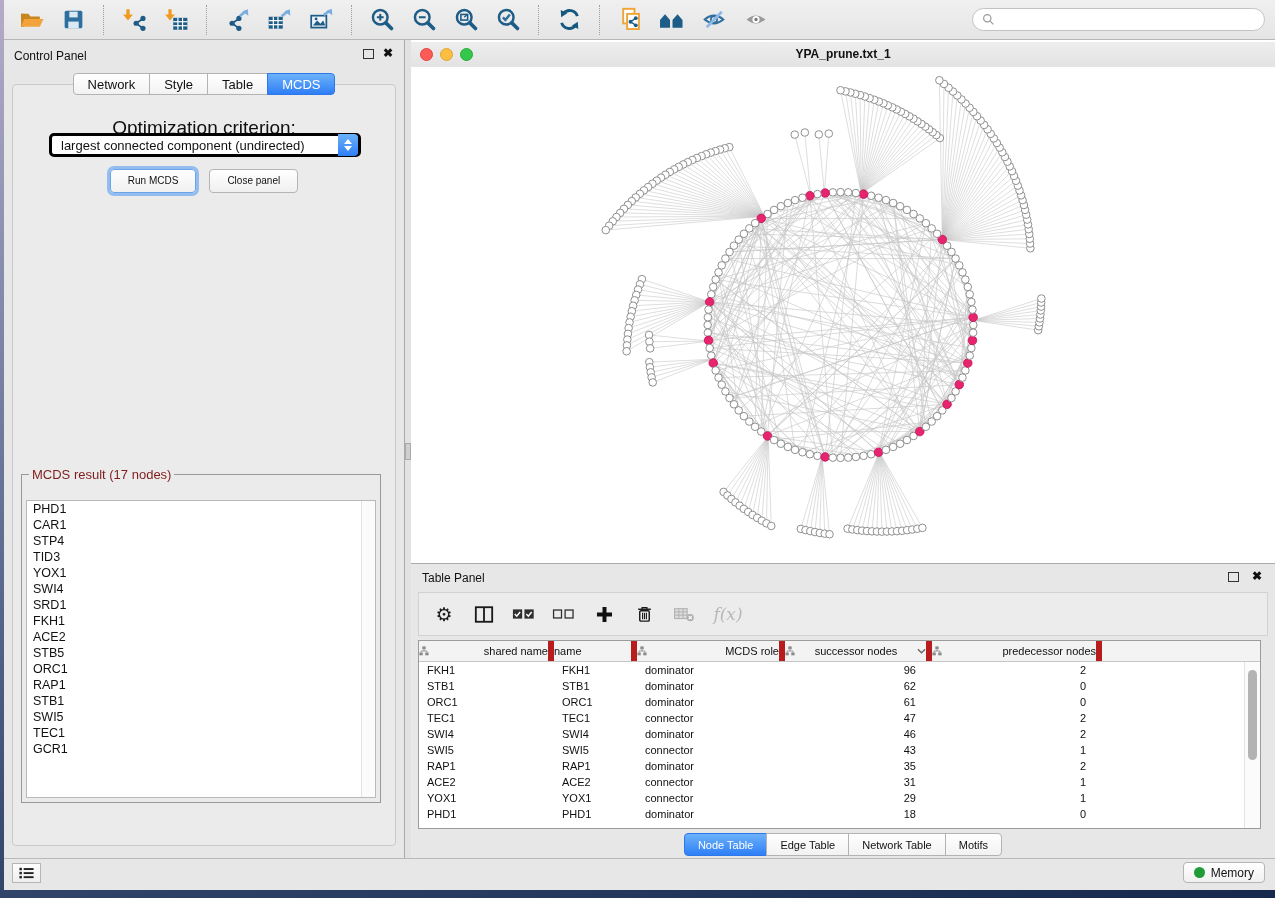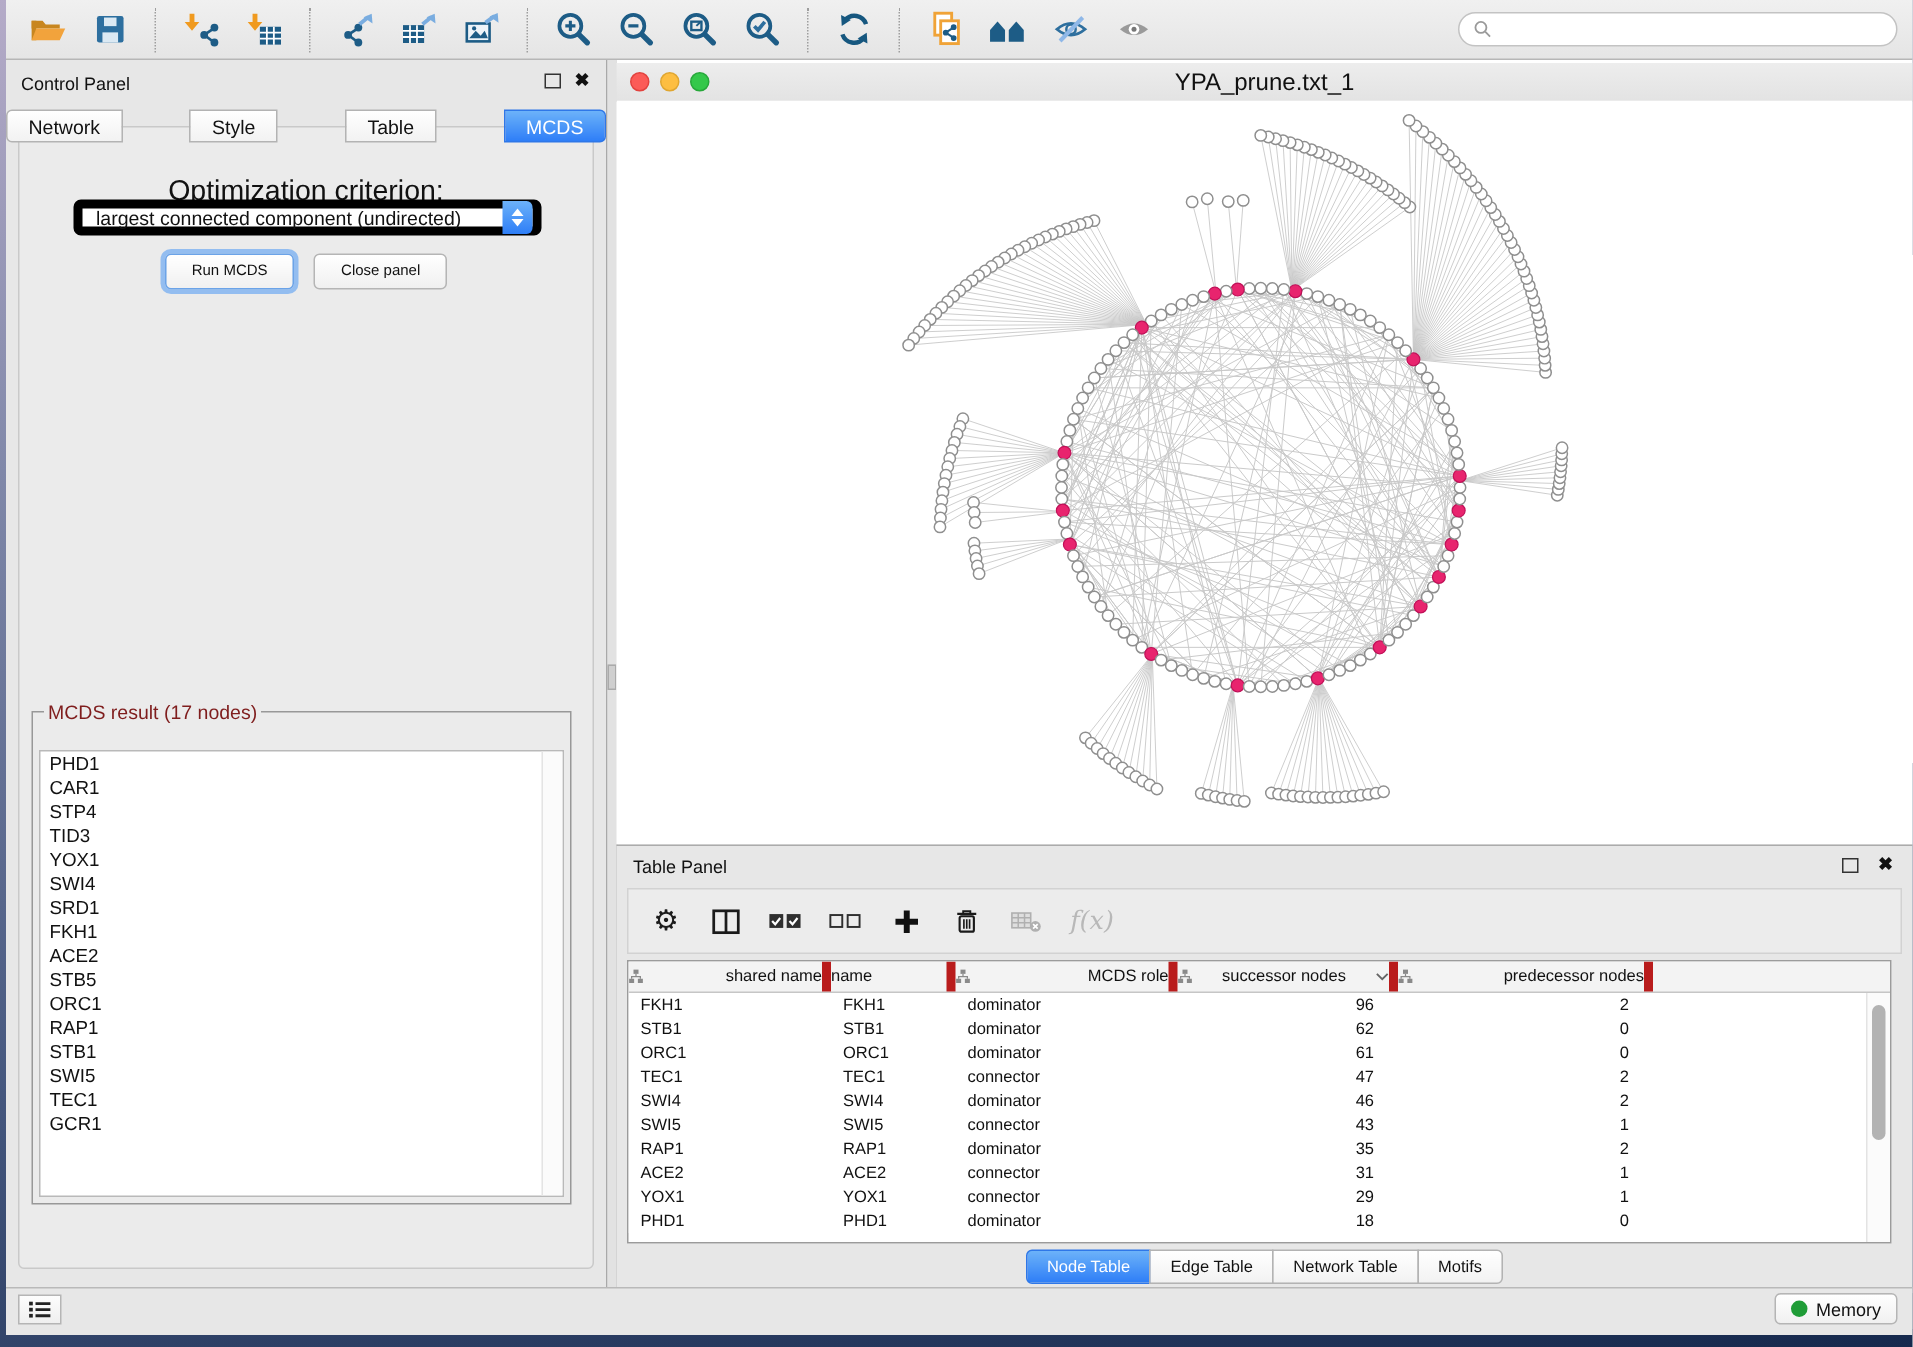--- a/index.html
+++ b/index.html
@@ -17,30 +17,30 @@
     background:#fff;display:flex;align-items:center;padding:0 9px;gap:6px;box-sizing:border-box;}
   .searchbox input{border:none;outline:none;flex:1;font-size:12px;font-family:"Liberation Sans",sans-serif;background:transparent;}
 
   
   .control-panel{position:absolute;left:0;top:40px;width:401px;bottom:28px;background:#e7e7e7;
     border-right:1px solid #a9a9a9;box-sizing:border-box;}
   .cp-header{position:absolute;left:0;top:0;right:0;height:30px;}
   .cp-title{position:absolute;left:10px;top:9px;font-size:12px;color:#111;}
   .win-float{position:absolute;top:9px;width:11px;height:10px;border:1.6px solid #333;box-sizing:border-box;}
   .win-close{position:absolute;top:7px;font-size:12px;font-weight:bold;color:#111;line-height:12px;}
-  .cp-tabs{position:absolute;left:0;right:0;top:33px;height:22px;display:flex;justify-content:space-between;z-index:3;}
+  .cp-tabs{position:absolute;left:0;right:0;top:33px;height:22px;display:flex;justify-content:center;z-index:3;}
   .seg{height:22px;line-height:22px;padding:0 14px;font-size:13px;background:linear-gradient(#ffffff,#f2f2f2);
     border:1px solid #b3b3b3;margin-left:-1px;color:#111;box-sizing:border-box;}
   .seg:first-child{border-radius:4px 0 0 4px;margin-left:0;}
   .seg:last-child{border-radius:0 4px 4px 0;}
   .seg.active{background:linear-gradient(#6cb2f9,#2e7ef7);border-color:#2e77e8;color:#fff;}
   .cp-inner{position:absolute;left:8px;right:8px;top:44px;bottom:16px;background:#ebebeb;
     border:1px solid #c9c9c9;border-radius:4px;z-index:1;}
   .opt-label{position:absolute;left:0;right:0;top:32px;text-align:center;font-size:19px;color:#111;}
-  .dropdown{position:absolute;left:36px;top:48px;width:312px;height:24px;background:#fff;border:6px solid #000000;
+  .dropdown{position:absolute;left:36px;top:48px;width:312px;height:24px;background:#fff;border:3px solid #000000;
     border-radius:5px;display:flex;align-items:center;box-sizing:border-box;}
   .dropdown .dval{flex:1;font-size:13px;padding-left:9px;color:#111;white-space:nowrap;overflow:hidden;}
   .stepper{width:20px;height:22px;border-radius:0 4px 4px 0;background:linear-gradient(#6cb2f9,#2e7ef7);
     display:flex;flex-direction:column;align-items:center;justify-content:center;gap:2px;}
   .arr-up{width:0;height:0;border-left:4px solid transparent;border-right:4px solid transparent;border-bottom:5px solid #fff;}
   .arr-dn{width:0;height:0;border-left:4px solid transparent;border-right:4px solid transparent;border-top:5px solid #fff;}
   .btn-row{position:absolute;left:0;right:0;top:84px;display:flex;justify-content:center;gap:13px;}
   .mac-btn{height:24px;line-height:22px;padding:0 17px;font-size:10px;color:#111;background:linear-gradient(#ffffff,#f0f0f0);
     border:1px solid #b5b5b5;border-radius:4px;box-sizing:border-box;font-family:"Liberation Sans",sans-serif;}
   .mac-btn.focused{border-color:#6ba3e8;box-shadow:0 0 0 3px #93bdf0;}
@@ -57,21 +57,21 @@
     border:1px solid #aaa;box-sizing:border-box;}
 
   
   .net-window{position:absolute;left:407px;right:0;top:40px;height:523px;background:#fff;box-sizing:border-box;}
   .net-titlebar{position:absolute;left:0;right:0;top:2px;height:25px;background:linear-gradient(#ededed,#e3e3e3);
     border-bottom:1px solid #bcbcbc;}
   .tl{position:absolute;top:6px;width:13px;height:13px;border-radius:50%;box-sizing:border-box;}
   .tl.red{left:9px;background:#fc5b57;border:1px solid #e2423e;}
   .tl.yellow{left:29px;background:#fdbe41;border:1px solid #e0a630;}
   .tl.green{left:49px;background:#34c84a;border:1px solid #27a83a;}
-  .net-title{position:absolute;left:0;right:0;top:5px;text-align:center;font-size:16px;font-weight:400;color:#111;}
+  .net-title{position:absolute;left:0;right:0;top:5px;text-align:center;font-size:12px;font-weight:700;color:#111;}
   .net-canvas{position:absolute;left:0;right:0;top:27px;bottom:0;background:#fff;}
   .net-canvas svg{display:block;width:100%;height:100%;}
 
   
   .table-panel{position:absolute;left:407px;right:0;top:563px;bottom:28px;background:#e7e7e7;
     border-top:1px solid #ababab;box-sizing:border-box;}
   .tp-header{position:absolute;left:0;right:0;top:0;height:26px;}
   .tp-title{position:absolute;left:11px;top:7px;font-size:12px;color:#111;}
   .tp-toolbar{position:absolute;left:7px;right:7px;top:28px;height:44px;background:#ececec;
     border:1px solid #d2d2d2;display:flex;align-items:center;padding-left:12px;gap:14px;box-sizing:border-box;}

